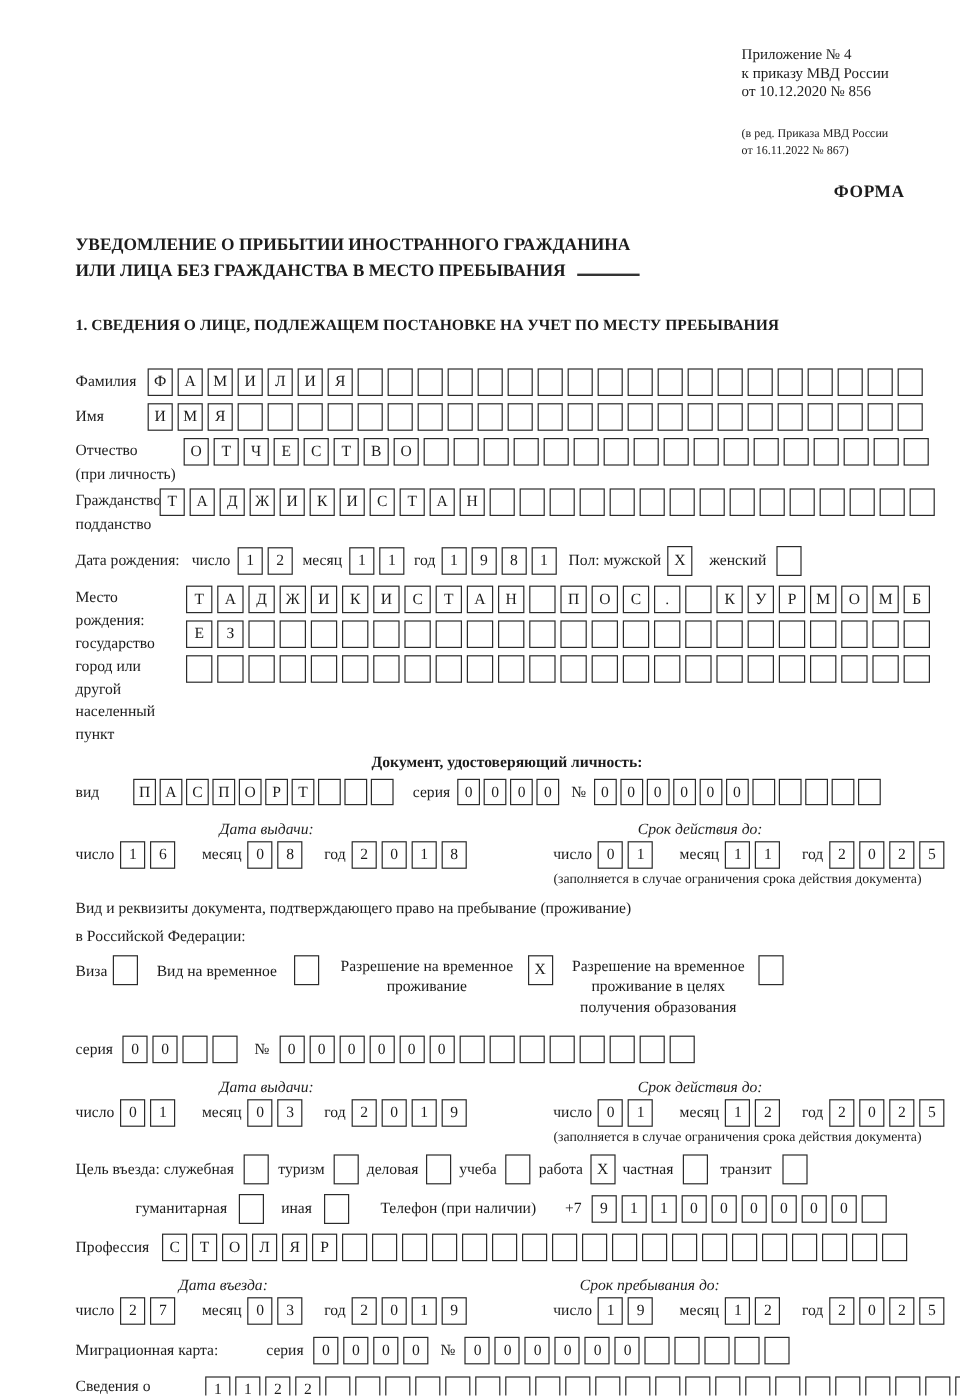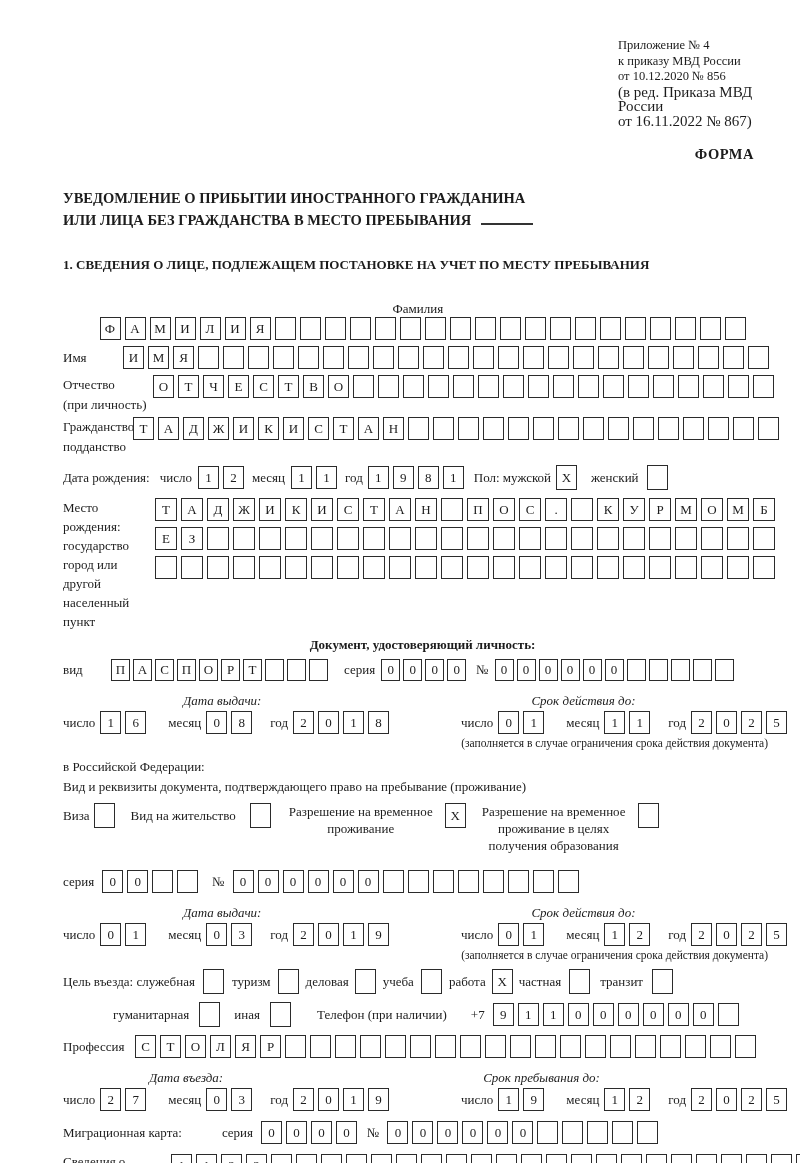--- a/index.html
+++ b/index.html
@@ -6,21 +6,21 @@
   html, body { width: 800px; background: #ffffff; }
   body {
     height: 1163px; overflow: hidden;
     font-family: "Liberation Serif", "DejaVu Serif", serif;
     color: #1c1c1c; font-size: 13px;
   }
   .page { padding: 38px 18px 10px 63px; position: relative; }
 
   
   .ref-block { margin-left: 555px; line-height: 15.5px; font-size: 12.5px; }
-  .ref-block .amend { font-size: 15px; margin-top: 0; line-height: 14.5px; }
+  .ref-block .amend { font-size: 10px; margin-top: 20px; line-height: 14.5px; }
   .forma { text-align: right; font-weight: bold; font-size: 14.5px; margin: 18px 28px 0 0; letter-spacing: .5px; }
 
   
   .title { font-weight: bold; font-size: 14.5px; line-height: 22px; margin-top: 24px; }
   .blank-line { display: inline-block; width: 52px; border-bottom: 2px solid #333; margin-left: 10px; }
   .section-heading { font-weight: bold; font-size: 13px; margin-top: 26px; text-align: left; }
 
   
   .row { display: flex; align-items: center; }
   .row.top { align-items: flex-start; }
@@ -41,21 +41,21 @@
     border: 1.5px solid #2b2b2b;
     display: inline-flex; align-items: center; justify-content: center;
     font-size: 13px; background: #fff;
   }
   .pre { white-space: pre-line; text-align: center; line-height: 17px; }
   .note { font-size: 11.5px; text-align: right; padding-right: 14px; margin-top: 3px; }
   .date-heads { display: flex; font-size: 13px; margin-top: 12px; font-style: italic; }
   .dates { margin-top: 2px; }
   .dates .lbl { margin-right: 5px; }
   .dates .boxes { margin-right: 10px; }
-  .mt6 { margin-top: 6px; } .mt8 { margin-top: 8px; } .mt10 { margin-top: 10px; } .mt16 { margin-top: 16px; } .mt28 { margin-top: 28px; flex-direction: column; }
+  .mt6 { margin-top: 6px; } .mt8 { margin-top: 8px; } .mt10 { margin-top: 10px; } .mt16 { margin-top: 16px; } .mt28 { margin-top: 28px; }
   .lh20 { line-height: 20px; }
 </style>
 </head>
 <body>
 
 <div class="page">
 
   <div class="ref-block">
     <div>Приложение № 4</div>
     <div>к приказу МВД России</div>
@@ -393,28 +393,28 @@
     <div class="boxes">
         <span class="cell">2</span>
         <span class="cell">0</span>
         <span class="cell">2</span>
         <span class="cell">5</span>
       </div>
   </div>
   <div class="note">(заполняется в случае ограничения срока действия документа)</div>
 
   <div class="lh20 mt8">
+    <div>Вид и реквизиты документа, подтверждающего право на пребывание (проживание)</div>
     <div style="margin-top:3px">в Российской Федерации:</div>
-    <div>Вид и реквизиты документа, подтверждающего право на пребывание (проживание)</div>
   </div>
 
   <div class="row top mt6">
     <span class="lbl" style="margin-top:5px">Виза</span>
     <span class="cb" style="margin-left:4px"></span>
-    <span class="lbl" style="margin:5px 0 0 16px">Вид на жительство</span>
+    <span class="lbl" style="margin:5px 0 0 16px">Вид на временное</span>
     <span class="cb" style="margin-left:14px"></span>
     <span class="lbl pre" style="margin-left:18px">Разрешение на временное
 проживание</span>
     <span class="cb" style="margin-left:12px">X</span>
     <span class="lbl pre" style="margin-left:16px">Разрешение на временное
 проживание в целях
 получения образования</span>
     <span class="cb" style="margin-left:12px"></span>
   </div>
 

